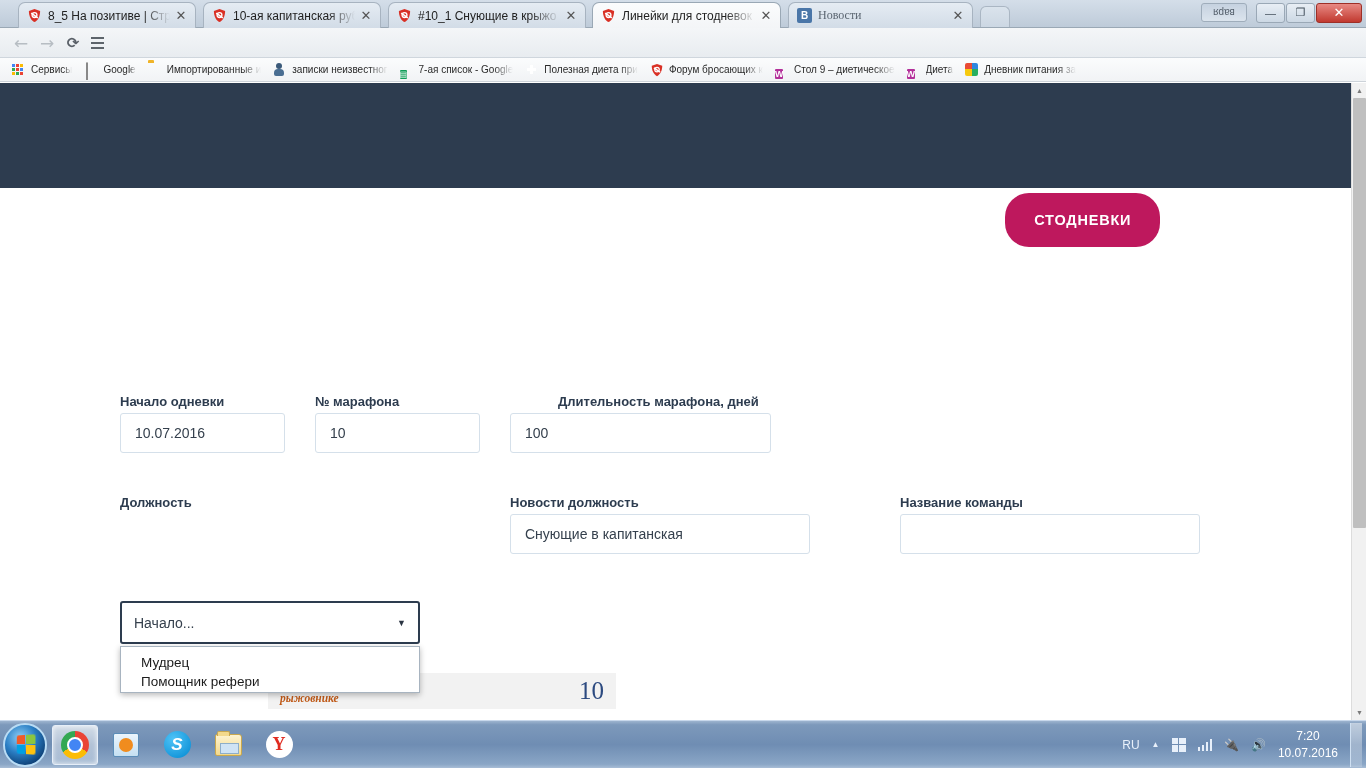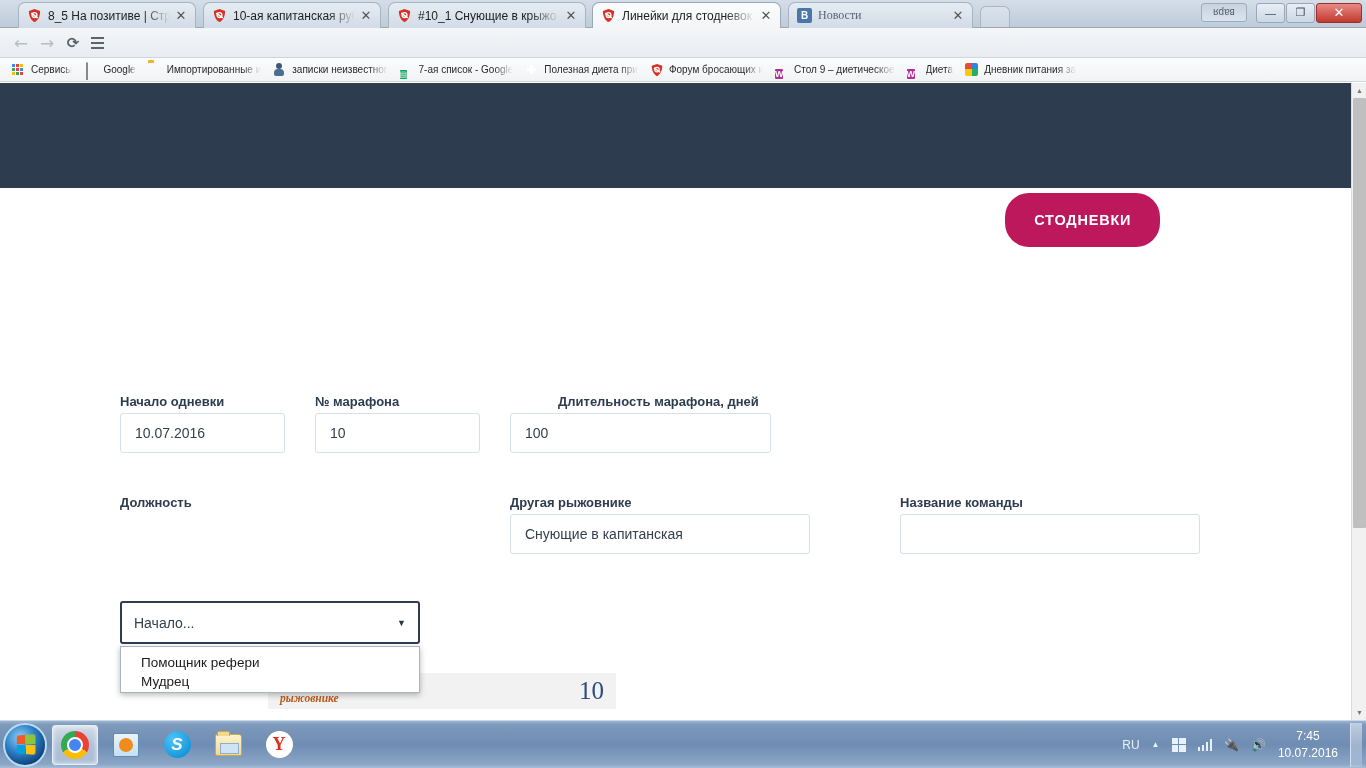--- a/index.html
+++ b/index.html
@@ -401,41 +401,41 @@
       <div class="fld-input" style="left:120px; top:225px; width:165px; height:40px;">10.07.2016</div>
 
       <div class="fld-label" style="left:315px; top:206px;">№ марафона</div>
       <div class="fld-input" style="left:315px; top:225px; width:165px; height:40px;">10</div>
 
       <div class="fld-label" style="left:510px; top:206px;margin-left:48px;">Длительность марафона, дней</div>
       <div class="fld-input" style="left:510px; top:225px; width:261px; height:40px;">100</div>
 
       <div class="fld-label" style="left:120px; top:307px;">Должность</div>
 
-      <div class="fld-label" style="left:510px; top:307px;">Другая рыжовнике</div>
+      <div class="fld-label" style="left:510px; top:307px;">Новости должность</div>
       <div class="fld-input" style="left:510px; top:326px; width:300px; height:40px;">Снующие в капитанская</div>
 
       <div class="fld-label" style="left:900px; top:307px;">Название команды</div>
       <div class="fld-input" style="left:900px; top:326px; width:300px; height:40px;" placeholder=""></div>
 
       <div class="banner">
         <div class="banner-txt">
           <div class="banner-l1">одневки осталось 100 дней</div>
           <div class="banner-l2">рыжовнике</div>
         </div>
         <div class="banner-num">10</div>
       </div>
 
       <div class="sel-box">
         <span>Начало...</span>
         <span class="sel-arrow">▼</span>
       </div>
       <div class="sel-list">
+        <div class="sel-opt">Мудрец</div>
         <div class="sel-opt">Помощник рефери</div>
-        <div class="sel-opt">Мудрец</div>
 
       </div>
 
     </div>
 
     <div class="pscroll">
       <div class="arr">▲</div>
       <div class="thumb"></div>
       <div class="arr" style="position:absolute;bottom:0;left:0;">▼</div>
     </div>
@@ -482,18 +482,18 @@
         <span class="bars">
           <i style="height:4px"></i>
           <i style="height:6px"></i>
           <i style="height:9px"></i>
           <i style="height:12px"></i>
         </span>
       </div>
     <div class="ti">🔌</div>
     <div class="ti">🔊</div>
     <div class="clock">
-      <div>7:45</div>
+      <div>7:20</div>
       <div>10.07.2016</div>
     </div>
     <div class="showdesk"></div>
   </div>
 </div>
 
 </body></html>

